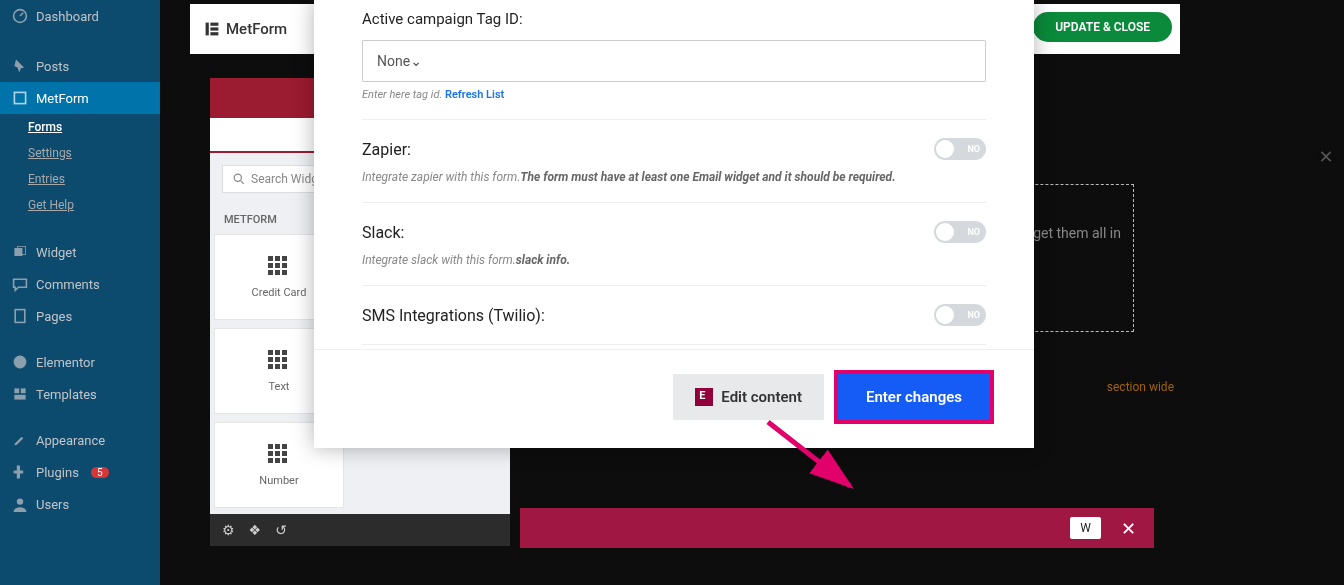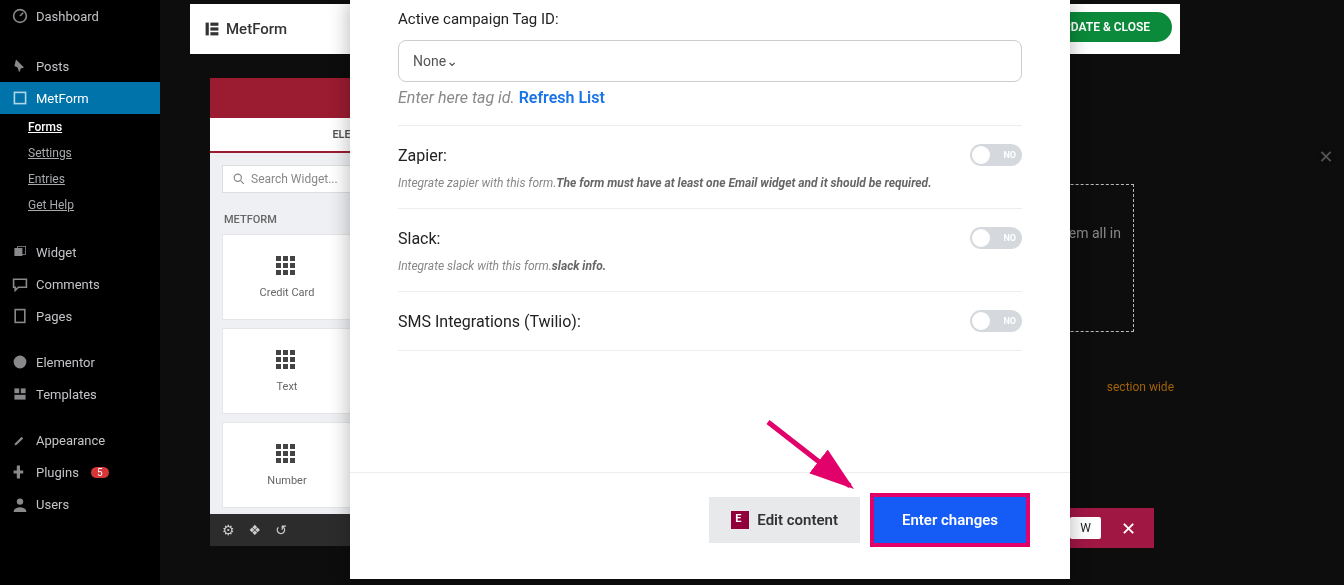--- a/index.html
+++ b/index.html
@@ -1,19 +1,19 @@
 <!DOCTYPE html>
 <html><head>
 <meta charset="utf-8">
 <style>
 * { margin: 0; padding: 0; box-sizing: border-box; font-family: -apple-system, BlinkMacSystemFont, "Segoe UI", Roboto, sans-serif; }
 body { width: 1344px; height: 585px; background: #1a1a1a; overflow: hidden; position: relative; }
 
 
-.wp-sidebar { position: absolute; left: 0; top: 0; width: 160px; height: 585px; background: #000000; color: #c3c4c7; font-size: 13px; }
+.wp-sidebar { position: absolute; left: 0; top: 0; width: 160px; height: 585px; background: #0c4a6e; color: #c3c4c7; font-size: 13px; }
 .wp-item { padding: 8px 12px; display: flex; align-items: center; gap: 8px; cursor: pointer; }
 .wp-item.active { background: #0073aa; color: #fff; }
 .wp-sub { padding: 6px 12px 6px 28px; font-size: 12px; color: #a7aaad; text-decoration: underline; }
 .wp-sub.highlight { color: #fff; font-weight: 500; }
 .wp-icon { width: 16px; height: 16px; display: inline-block; opacity: 0.7; }
 .badge { background: #d63638; color: #fff; border-radius: 9px; padding: 0 6px; font-size: 10px; margin-left: 4px; }
 
 
 .main-overlay { position: absolute; left: 160px; right: 0; top: 0; bottom: 0; background: rgba(0,0,0,0.5); }
 
@@ -23,39 +23,39 @@
 .update-close { position: absolute; right: 172px; top: 12px; background: #0a8a3a; color: #fff; padding: 8px 22px; border-radius: 18px; font-size: 12px; font-weight: 600; }
 .close-x { position: absolute; right: 8px; top: 146px; width: 20px; height: 20px; color: #555; font-size: 18px; display:flex; align-items:center; justify-content:center; background: rgba(0,0,0,0.05); border-radius: 50%; }
 
 
 .el-panel { position: absolute; left: 210px; top: 78px; width: 300px; height: 468px; background: #eef0f3; }
 .el-head { background: #9b1b30; height: 40px; display: flex; align-items: center; justify-content: center; }
 .el-head .menu-icon { color: #fff; font-size: 18px; }
 .el-tabs { background: #fff; padding: 10px 0; text-align: center; font-size: 11px; font-weight: 600; color: #555; border-bottom: 2px solid #9b1b30; }
 .el-search { margin: 12px 12px 8px; background: #fff; border: 1px solid #ddd; padding: 6px 10px; font-size: 12px; color: #888; display: flex; align-items: center; gap: 6px; }
 .el-cat { padding: 12px 14px 8px; font-size: 11px; color: #666; font-weight: 500; }
-.el-widget { margin-left: 12px; width: 130px; height: 86px; background: #fff; border: 1px solid #e5e5e5; display: flex; flex-direction: column; align-items: center; justify-content: center; gap: 8px; margin-bottom: 8px; font-size: 11px; color: #666; }
+.el-widget { margin-left: 4px; width: 130px; height: 86px; background: #fff; border: 1px solid #e5e5e5; display: flex; flex-direction: column; align-items: center; justify-content: center; gap: 8px; margin-bottom: 8px; font-size: 11px; color: #666; }
 .el-widget .wicon { width: 22px; height: 22px; display: grid; grid-template-columns: repeat(3, 5px); grid-template-rows: repeat(3, 5px); gap: 2px; }
 .el-widget .wicon span { background: #444; }
 .el-footer { position: absolute; bottom: 0; left: 0; right: 0; height: 32px; background: #2c2c2c; display: flex; align-items: center; gap: 14px; padding: 0 12px; color: #ccc; font-size: 14px; }
 
 
-.modal { position: absolute; left: 314px; top: 0; width: 720px; height: 579px; background: #fff; box-shadow: 0 0 20px rgba(0,0,0,0.3); z-index: 10; margin-left: 36px; }
+.modal { position: absolute; left: 314px; top: 0; width: 720px; height: 448px; background: #fff; box-shadow: 0 0 20px rgba(0,0,0,0.3); z-index: 10; }
 .modal-body { padding: 10px 48px 0; }
 .field-label { font-size: 15px; color: #222; margin-bottom: 12px; }
-.select { border: 1px solid #ccc; border-radius: 8px; padding: 12px 14px; font-size: 14px; color: #555; display: flex; justify-content: flex-start; align-items: center; margin-bottom: 6px; }
-.helper { font-size: 16px; color: #888; font-style: italic; margin-bottom: 18px; }
+.select { border: 1px solid #ccc; border-radius: 1px; padding: 12px 14px; font-size: 14px; color: #555; display: flex; justify-content: flex-start; align-items: center; margin-bottom: 6px; }
+.helper { font-size: 11px; color: #888; font-style: italic; margin-bottom: 18px; }
 .helper a { color: #1a73e8; font-weight: 600; font-style: normal; text-decoration: none; }
 .section-row { display: flex; justify-content: space-between; align-items: center; border-top: 1px solid #eee; padding-top: 18px; margin-top: 6px; gap: 25px; }
 .section-row .lbl { font-size: 16px; color: #222; }
 .toggle { width: 52px; height: 22px; background: #d5d9dd; border-radius: 11px; position: relative; display: flex; align-items: center; justify-content: flex-end; padding-right: 6px; font-size: 9px; font-weight: 700; color: #fff; }
 .toggle::before { content: ""; position: absolute; left: 2px; top: 2px; width: 18px; height: 18px; background: #fff; border-radius: 50%; }
 .desc { font-size: 12px; color: #888; font-style: italic; margin: 10px 0 18px; }
 .desc b { color: #666; font-style: italic; font-weight: 700; }
-.modal-footer { position: absolute; bottom: 12px; left: 0; right: 0; border-top: 1px solid #eee; padding: 24px 44px; display: flex; justify-content: flex-end; gap: 14px; }
+.modal-footer { position: absolute; bottom: 4px; left: 0; right: 0; border-top: 1px solid #eee; padding: 24px 44px; display: flex; justify-content: flex-end; gap: 14px; }
 .btn-edit { background: #e8e9eb; color: #333; padding: 14px 22px; font-size: 15px; font-weight: 600; display: flex; align-items: center; gap: 8px; border: none; }
 .btn-edit .eicon { width: 18px; height: 18px; background: #92003b; display: inline-block; position: relative; }
 .btn-edit .eicon::after{ content:"E"; color:#fff; font-size:11px; position:absolute; left:4px; top:1px; font-weight:700;}
 .btn-save { background: #155bf5; color: #fff; padding: 14px 28px; font-size: 15px; font-weight: 600; border: none; outline: 4px solid #e2006a; outline-offset: 0; }
 
 
 .arrow { position: absolute; left: 760px; top: 414px; z-index: 20; pointer-events: none; }
 
 
 .bottom-bar { position: absolute; left: 520px; top: 508px; right: 190px; height: 40px; background: #a01744; display: flex; align-items: center; justify-content: flex-end; padding-right: 18px; gap: 20px; color: #fff; }

